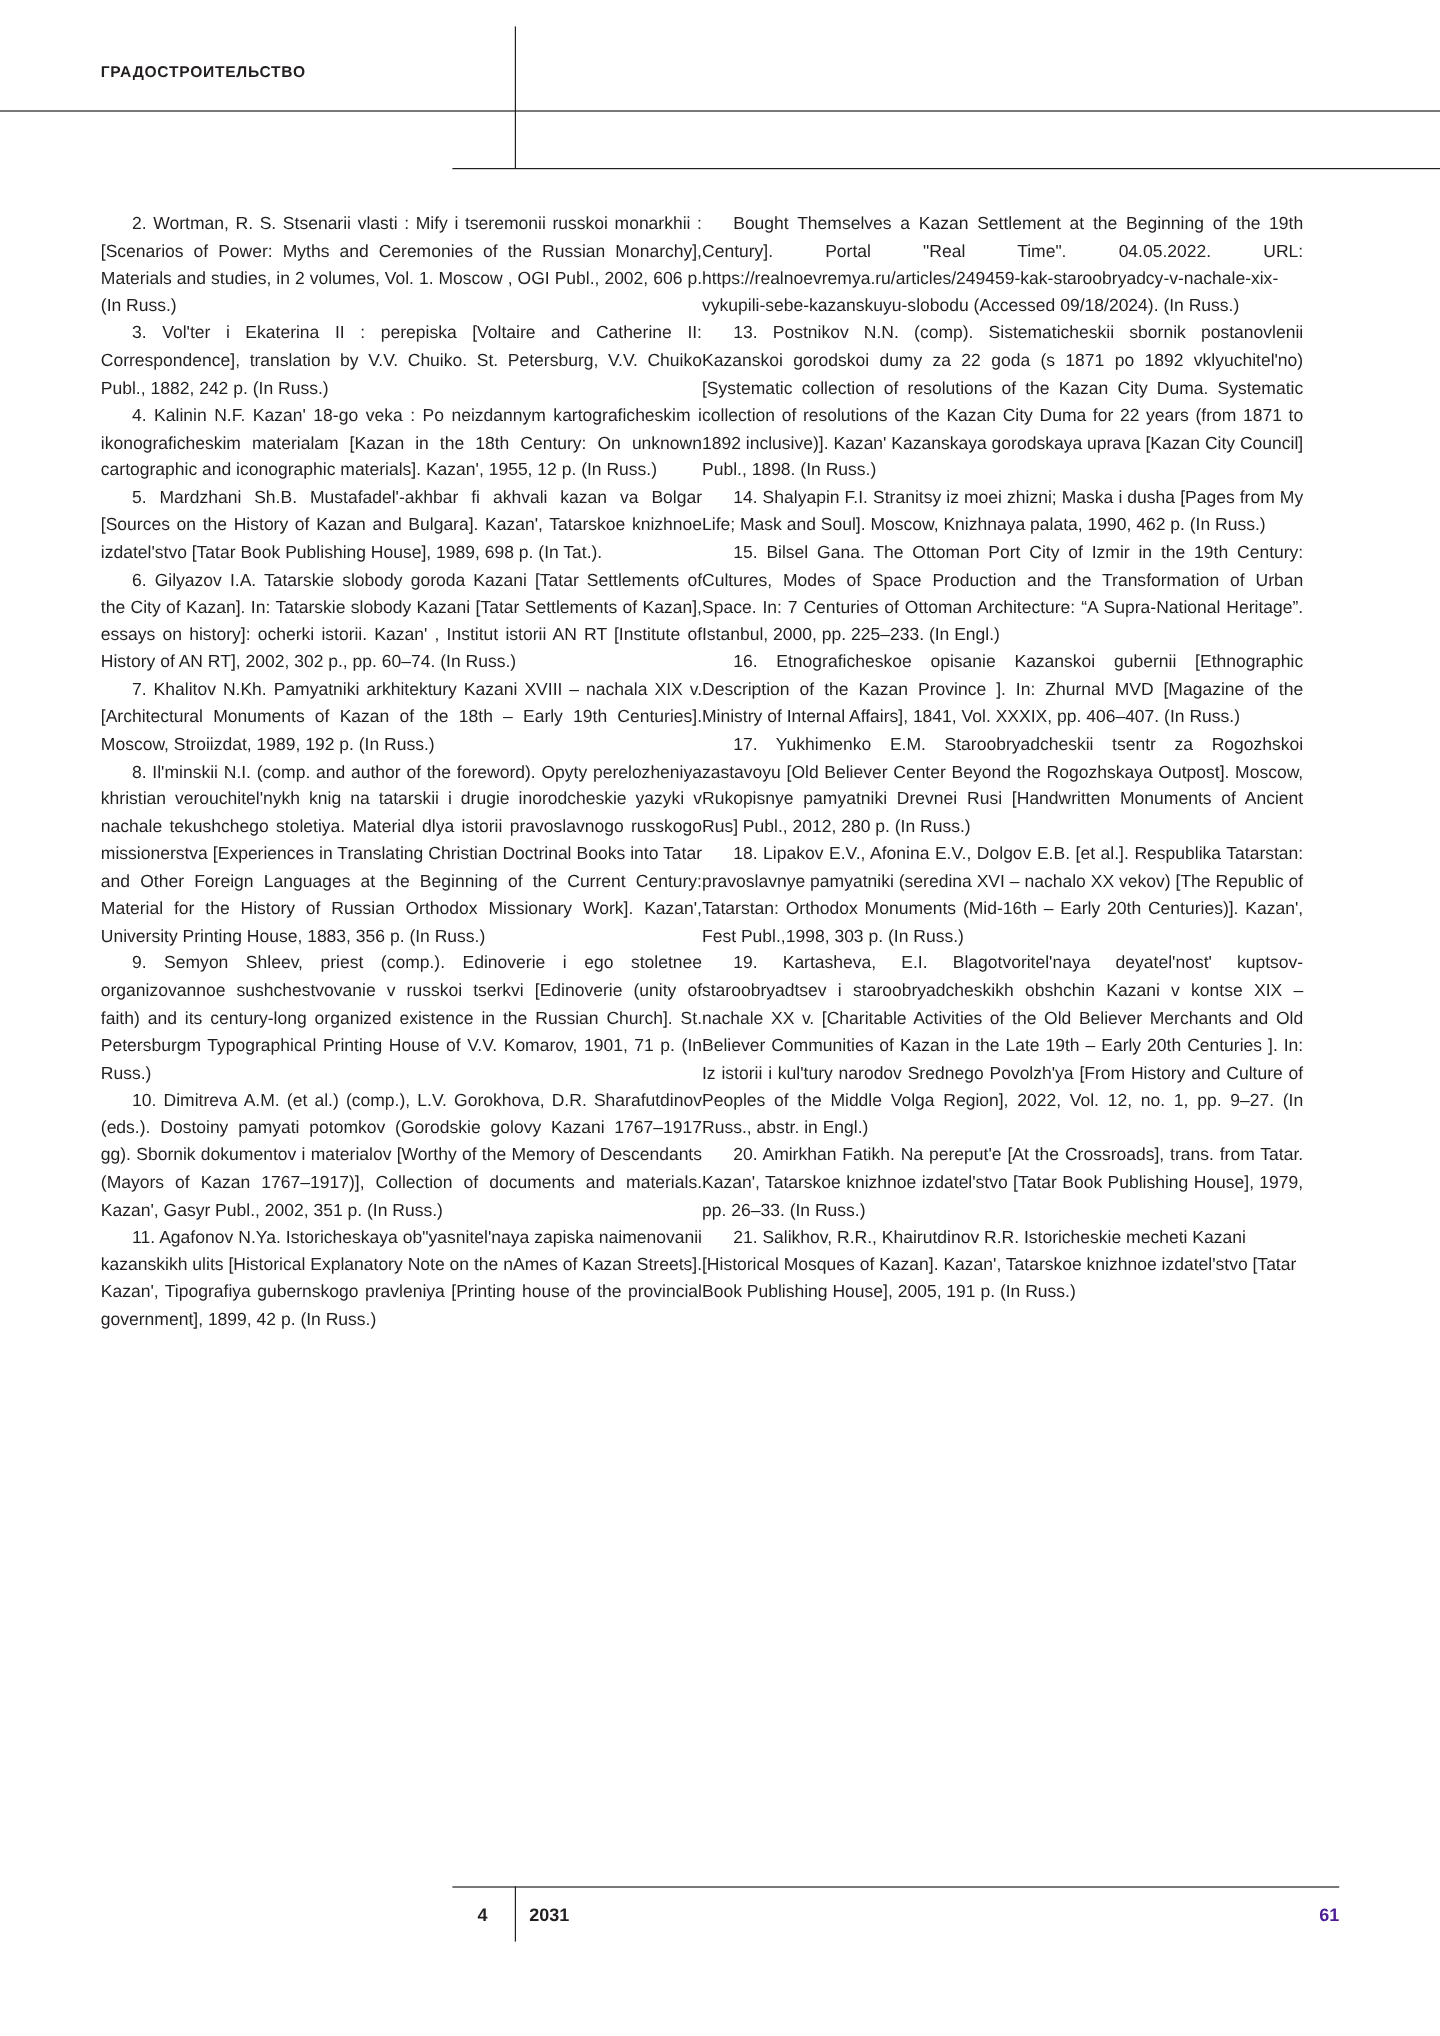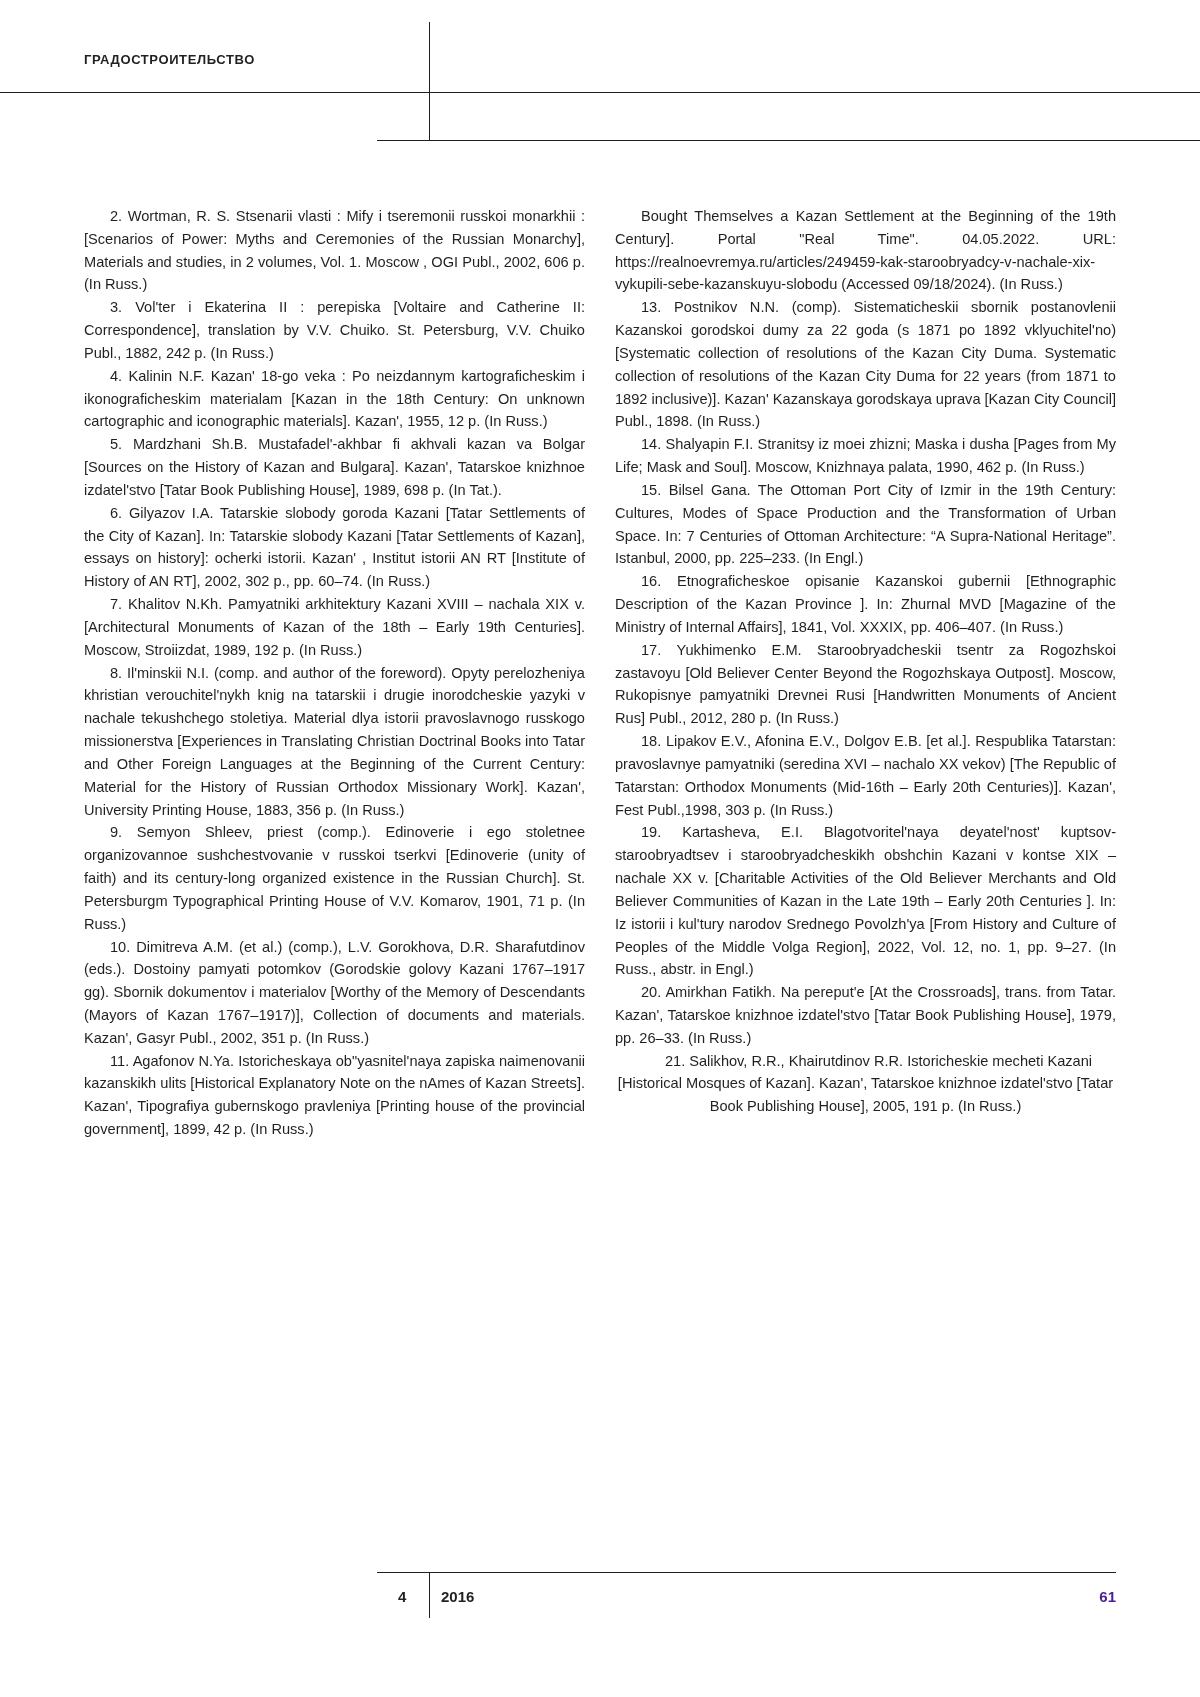--- a/index.html
+++ b/index.html
@@ -55,41 +55,40 @@
     font-size: 13px;
     font-weight: bold;
     letter-spacing: 0.6px;
     color: #231f20;
   }
 
   
   .content {
     position: absolute;
     left: 84px;
-    top: 205px;
+    top: 176px;
     width: 1032px;
     height: 1250px;
     display: flex;
-    gap: 30px;
   }
   .col {
     width: 501px;
     font-size: 14.6px;
     line-height: 1.565;
     text-align: justify;
     text-justify: inter-word;
     -webkit-hyphens: none;
     hyphens: none;
   }
   .ref {
     margin: 0 0 0 0;
     text-indent: 26px;
     text-align: justify;
   }
-  .ref.last { text-align: center; }
+  .ref.last { text-align: left; }
 
   
   .page-footer {
     position: absolute;
     left: 0;
     top: 1572px;
     width: 1200px;
     height: 80px;
   }
   .footer-rule {
@@ -172,15 +171,15 @@
     <p class="ref">20. Amirkhan Fatikh. Na pereput'e [At the Crossroads], trans. from Tatar. Kazan', Tatarskoe knizhnoe izdatel'stvo [Tatar Book Publishing House], 1979, pp. 26–33. (In Russ.)</p>
     <p class="ref last">21. Salikhov, R.R., Khairutdinov R.R. Istoricheskie mecheti Kazani [Historical Mosques of Kazan]. Kazan', Tatarskoe knizhnoe izdatel'stvo [Tatar Book Publishing House], 2005, 191 p. (In Russ.)</p>
   </div>
 
 </div>
 
 <div class="page-footer">
   <div class="footer-rule"></div>
   <div class="footer-vert-rule"></div>
   <div class="footer-issue">4</div>
-  <div class="footer-year">2016</div>
+  <div class="footer-year">2031</div>
   <div class="footer-pageno">61</div>
 </div>
 
 </body></html>

